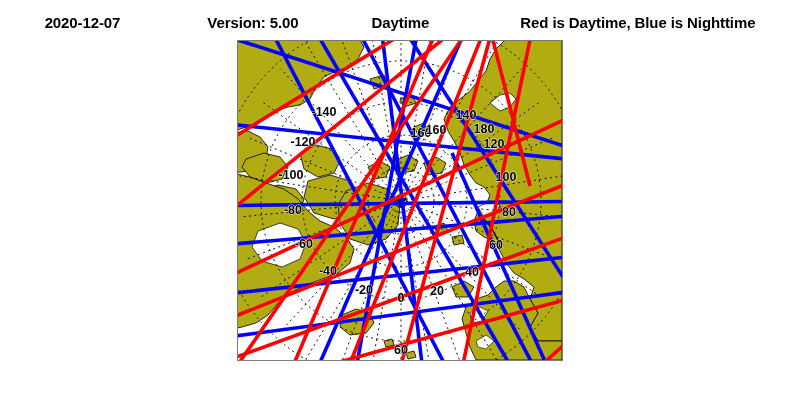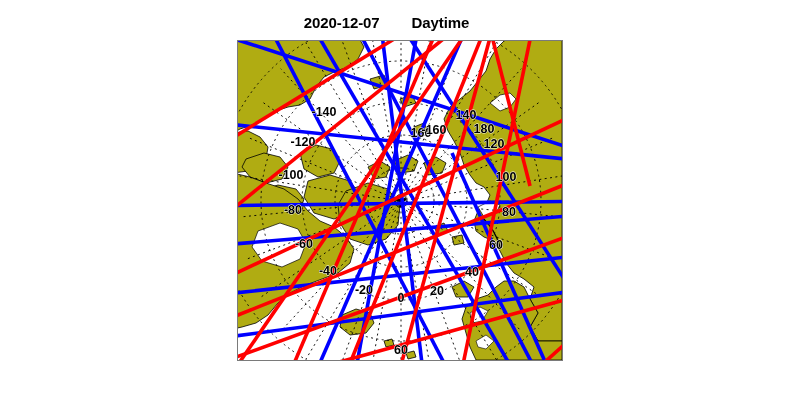--- a/index.html
+++ b/index.html
@@ -25,20 +25,21 @@
     position: absolute;
     left: 0;
     top: 14px;
     width: 800px;
     height: 22px;
     display: flex;
     flex-direction: row;
     align-items: baseline;
     justify-content: center;
     white-space: nowrap;
+    gap: 32px;
   }
   .title-seg {
     font-family: "Liberation Sans", sans-serif;
     font-size: 15px;
     font-weight: bold;
     color: #000000;
     letter-spacing: -0.1px;
   }
   .gap-lg { width: 23px; display:inline-block; }
   .gap-sm { width: 9px; display:inline-block; }
@@ -68,23 +69,25 @@
   }
 </style>
 </head>
 <body>
 
 <div id="figure">
 
   <div id="title-row">
     <span class="title-seg">2020-12-07</span>
     <span class="gap-lg"></span>
+    <span class="title-seg">Version: 5.00</span>
     <span class="gap-sm"></span>
     <span class="title-seg">Daytime</span>
     <span class="gap-xl"></span>
+    <span class="title-seg">Red is Daytime, Blue is Nighttime</span>
   </div>
 
   <div id="map-frame">
     <svg id="map-svg" width="324" height="319" viewBox="0 0 324 319" xmlns="http://www.w3.org/2000/svg">
 
       <defs>
         <clipPath id="frameclip">
           <rect x="0" y="0" width="324" height="319"></rect>
         </clipPath>
       </defs>

